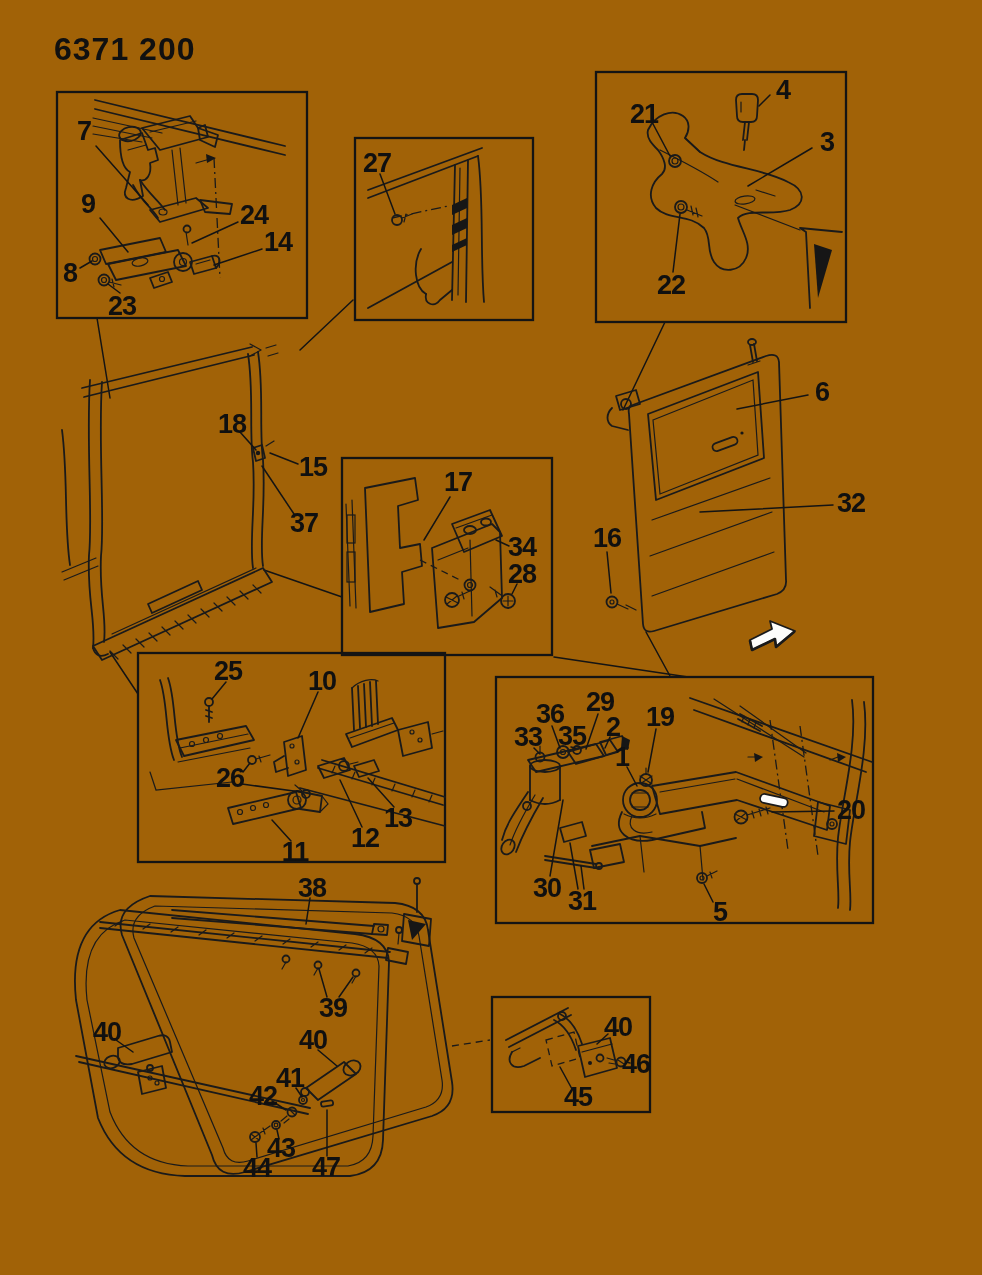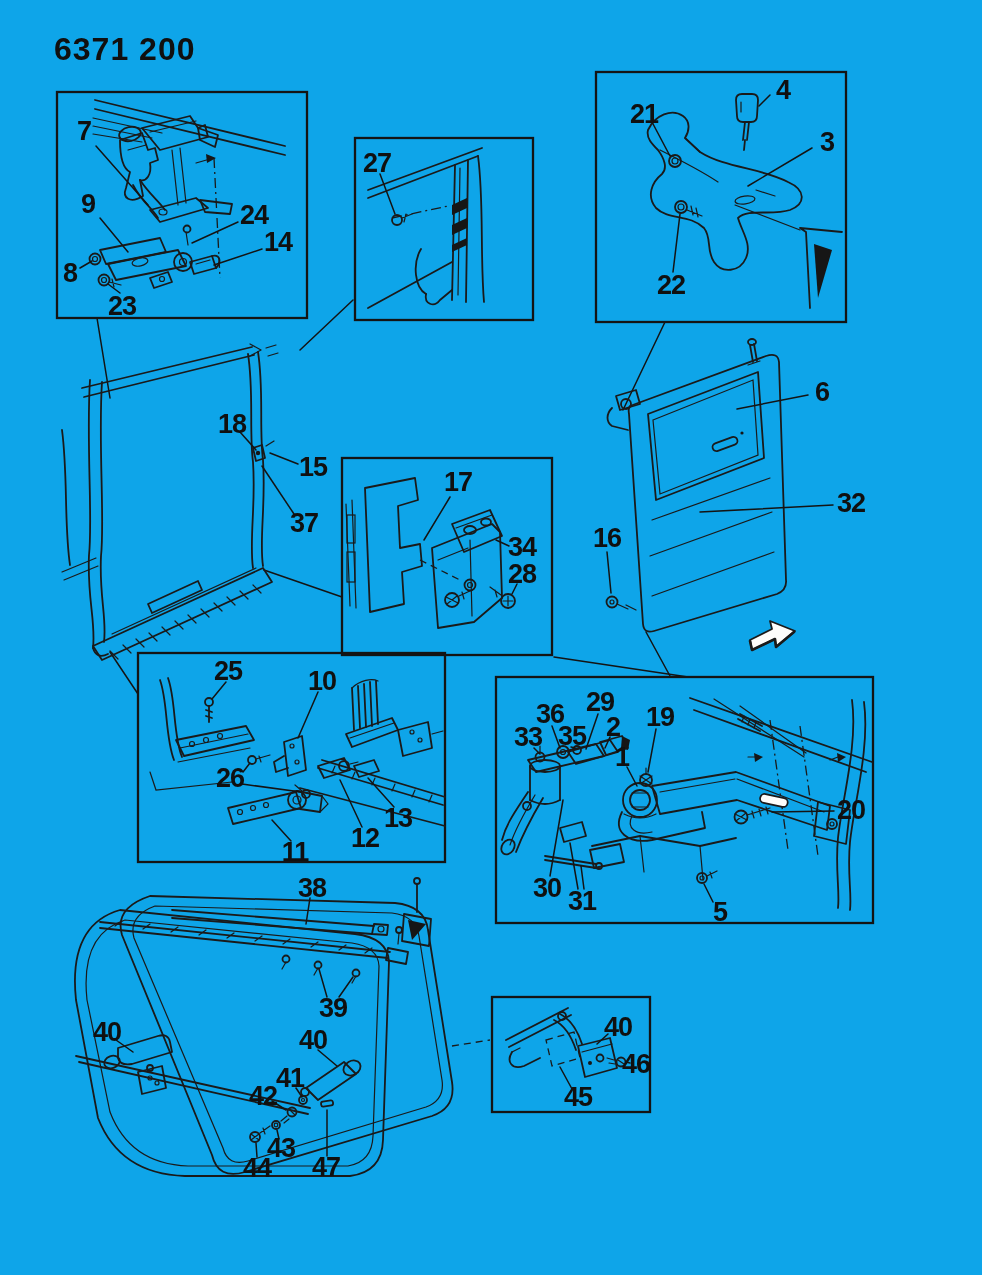--- a/index.html
+++ b/index.html
@@ -1,16 +1,16 @@
 <!DOCTYPE html>
 <html><head>
 <meta charset="utf-8">
 <style>
   html,body{margin:0;padding:0;background:#d9d9d9;}
-  .page{position:relative;width:982px;height:1275px;margin:0 auto;background:#0ea5e9;overflow:hidden;}
+  .page{position:relative;width:982px;height:1275px;margin:0 auto;background:#a16207;overflow:hidden;}
   svg{position:absolute;left:0;top:0;}
   .box{fill:none;stroke:#141414;stroke-width:2.3;}
   .a{fill:none;stroke:#1a1a1a;stroke-width:1.8;stroke-linecap:round;stroke-linejoin:round;}
   .a2{fill:none;stroke:#1a1a1a;stroke-width:2.6;stroke-linecap:round;stroke-linejoin:round;}
   .thin{fill:none;stroke:#1a1a1a;stroke-width:1.2;stroke-linecap:round;}
   .ldr{fill:none;stroke:#141414;stroke-width:1.5;stroke-linecap:round;}
   .dash{fill:none;stroke:#1a1a1a;stroke-width:1.3;stroke-dasharray:7 5;}
   .dashdot{fill:none;stroke:#1a1a1a;stroke-width:1.3;stroke-dasharray:10 4 2 4;}
   .blk{fill:#161616;stroke:none;}
   .wfill{fill:#fdfdfb;stroke:#1a1a1a;stroke-width:1.8;stroke-linejoin:round;}

